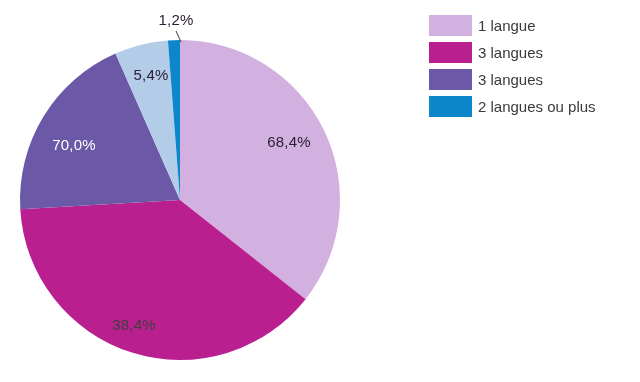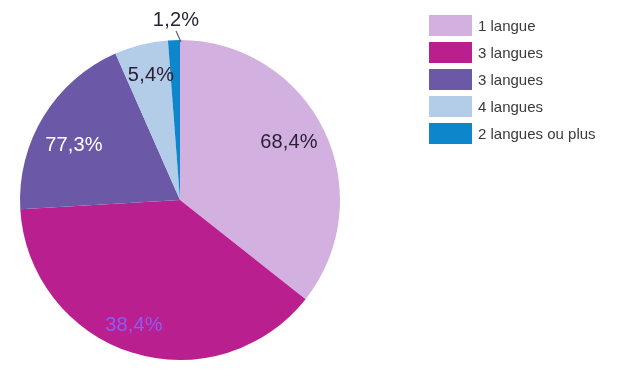--- a/index.html
+++ b/index.html
@@ -25,21 +25,21 @@
     height: 382px;
   }
   #pie-svg {
     position: absolute;
     left: 0;
     top: 0;
   }
 
   .slice-label {
     position: absolute;
-    font-size: 20px;
+    font-size: 15px;
     letter-spacing: 0.2px;
     white-space: nowrap;
     transform: translate(-50%, -50%);
     pointer-events: none;
   }
   .slice-label.light { color: #ffffff; }
   .slice-label.dark  { color: #2b2136; }
   .slice-label.outside { color: #2b2136; }
 
   
@@ -81,43 +81,39 @@
           <path d="M 180 200 L 115.47 53.59 A 160 160 0 0 1 167.94 40.46 Z" fill="#B3CCE8"></path>
           <path d="M 180 200 L 167.94 40.46 A 160 160 0 0 1 180.00 40.00 Z" fill="#0E86CC"></path>
         </g>
       <g id="leader-lines">
         <path d="M 176 31 L 181 42" stroke="#5a5a5a" stroke-width="1.1" fill="none"></path>
       </g>
     </svg>
 
     <div id="slice-labels">
         <div class="slice-label dark" style="left: 289px; top: 141px; color: rgb(43, 33, 54);">68,4%</div>
-        <div class="slice-label light" style="left: 134px; top: 324px; color: #8b5cf6;">38,4%</div>
-        <div class="slice-label light" style="left: 74px; top: 144px; color: rgb(255, 255, 255);">77,3%</div>
+        <div class="slice-label light" style="left: 134px; top: 324px; color: #404040;">38,4%</div>
+        <div class="slice-label light" style="left: 74px; top: 144px; color: rgb(255, 255, 255);">70,0%</div>
         <div class="slice-label dark" style="left: 151px; top: 74px; color: rgb(43, 33, 54);">5,4%</div>
         <div class="slice-label outside" style="left: 176px; top: 19px; color: rgb(43, 33, 54);">1,2%</div>
       </div>
   </div>
 
   <div id="legend">
       <div class="legend-row">
         <span class="legend-swatch" style="background: rgb(210, 176, 224);"></span>
         <span class="legend-label">1 langue</span>
       </div>
       <div class="legend-row">
         <span class="legend-swatch" style="background: rgb(186, 31, 144);"></span>
         <span class="legend-label">3 langues</span>
       </div>
       <div class="legend-row">
         <span class="legend-swatch" style="background: rgb(107, 88, 166);"></span>
         <span class="legend-label">3 langues</span>
       </div>
       <div class="legend-row">
-        <span class="legend-swatch" style="background: rgb(179, 204, 232);"></span>
-        <span class="legend-label">4 langues</span>
-      </div>
-      <div class="legend-row">
         <span class="legend-swatch" style="background: rgb(14, 134, 204);"></span>
         <span class="legend-label">2 langues ou plus</span>
       </div>
     </div>
 
 </div>
 
 </body></html>

